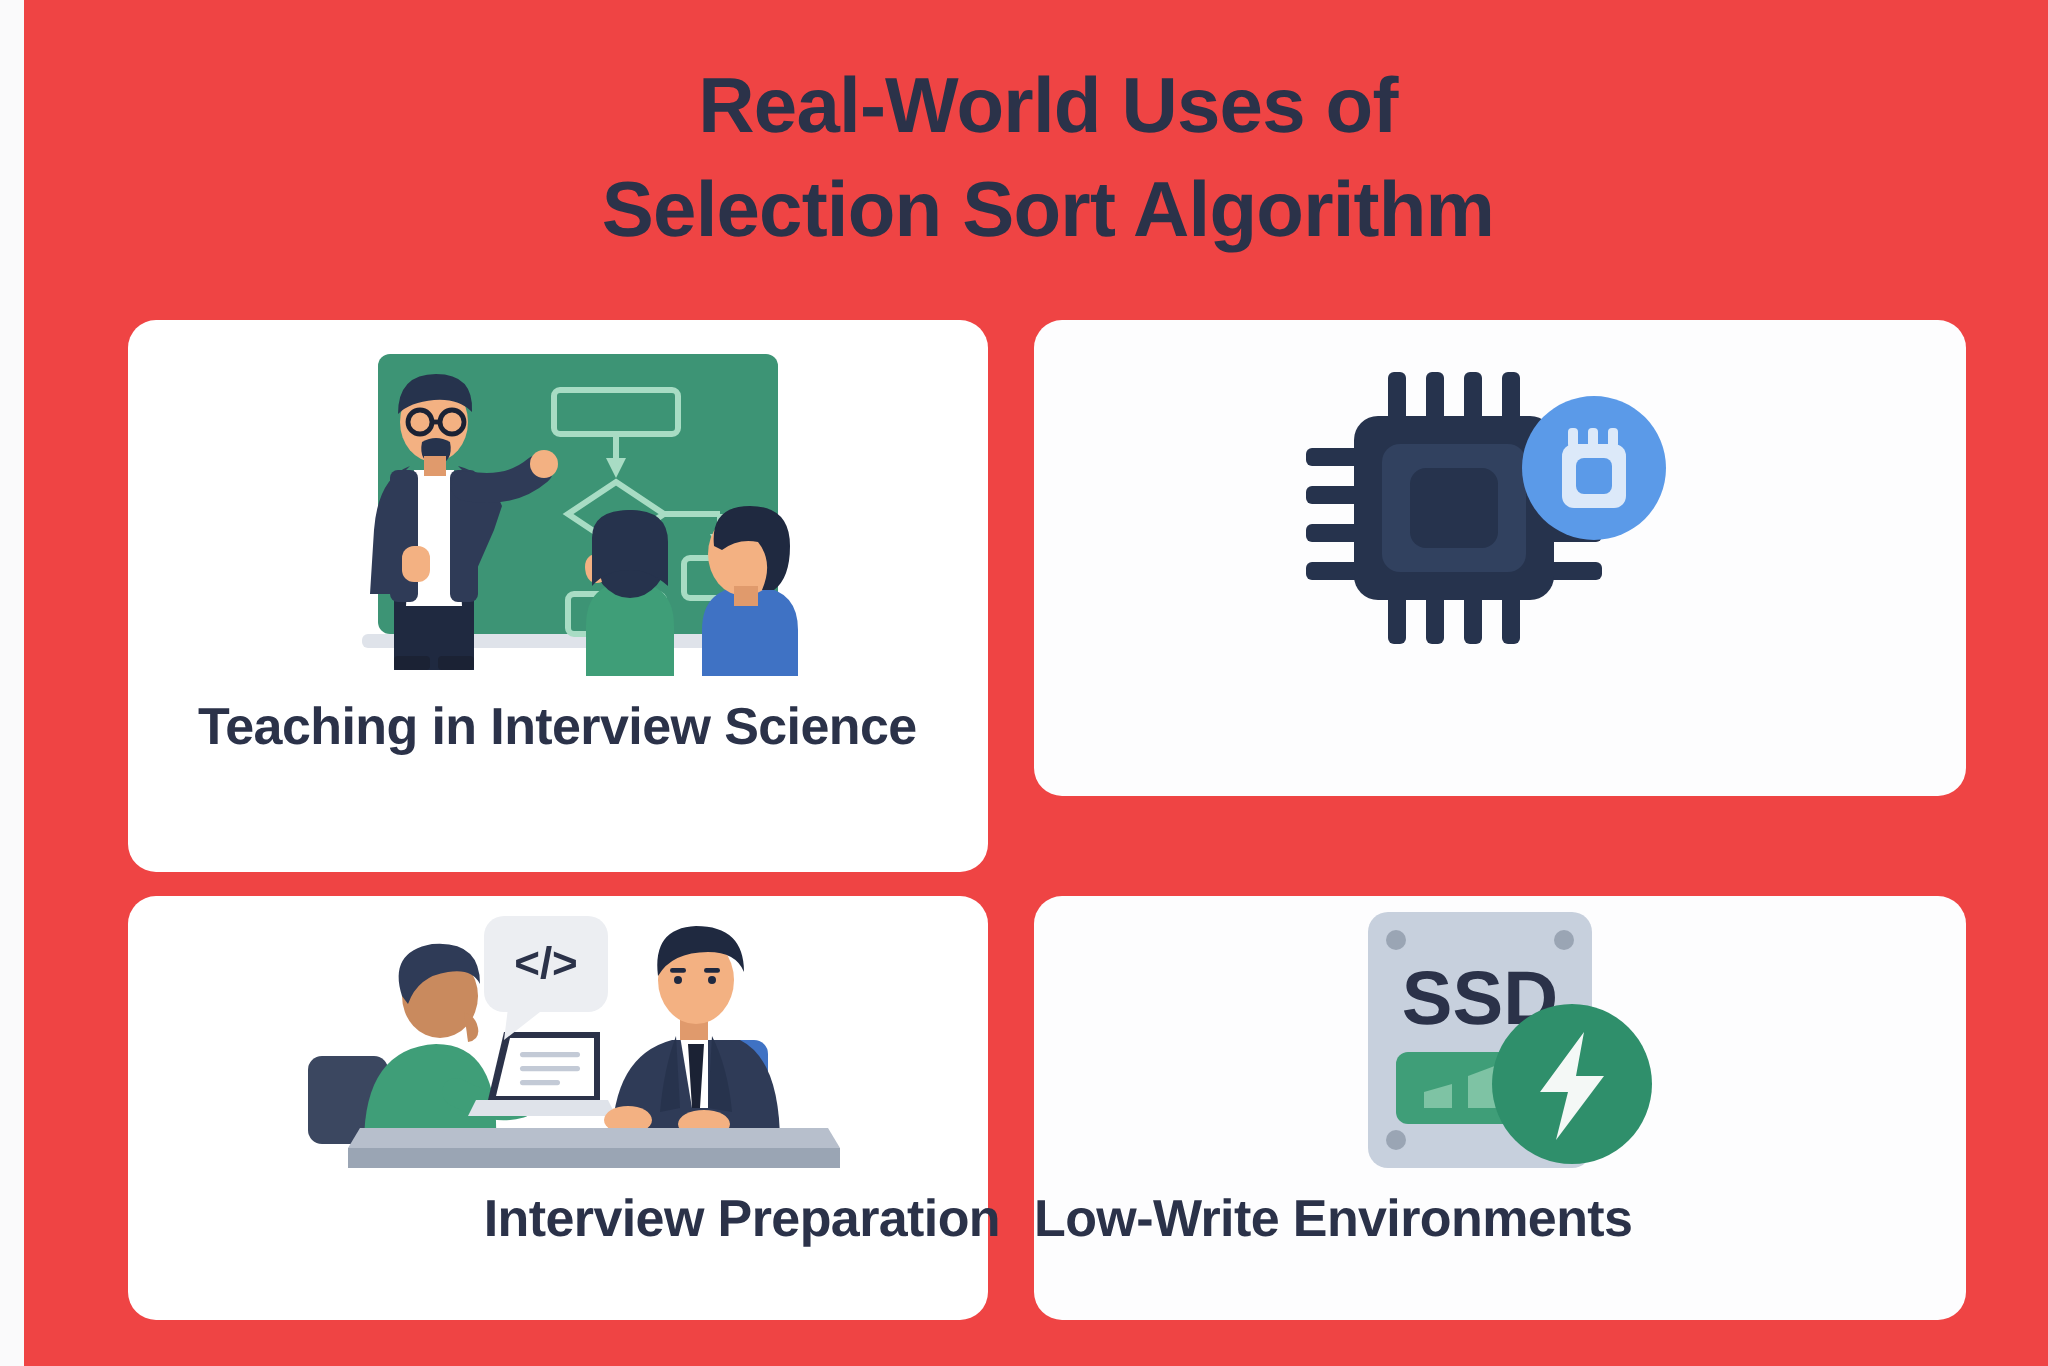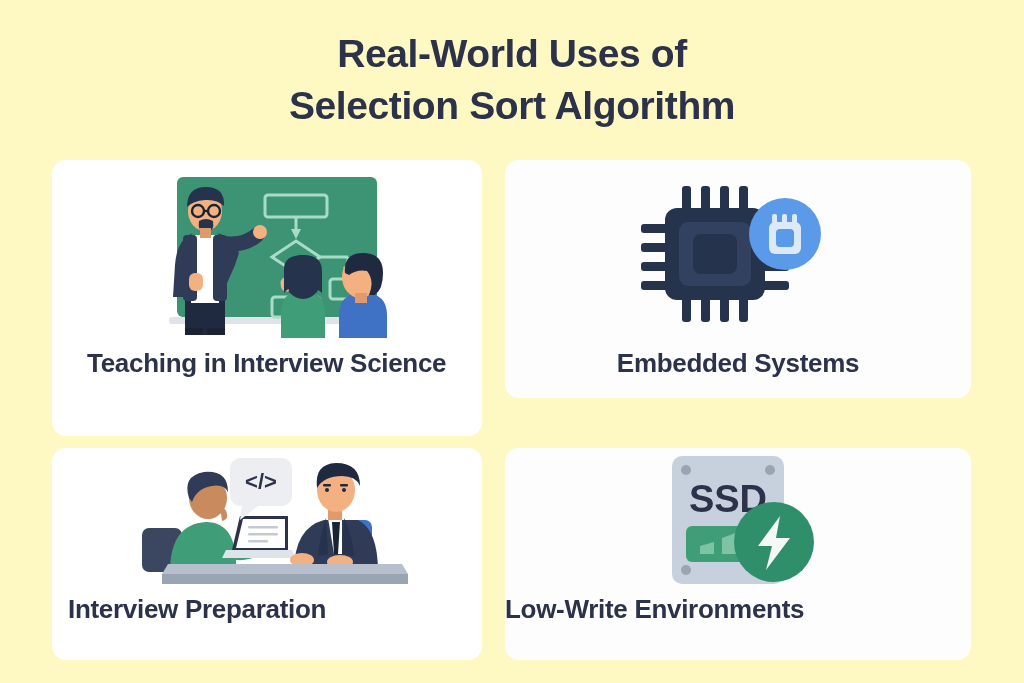--- a/index.html
+++ b/index.html
@@ -12,21 +12,22 @@
     height: 683px;
     background: #fafafb;
     font-family: "Liberation Sans", sans-serif;
     overflow: hidden;
     position: relative;
   }
 
   .page {
     position: absolute;
     inset: 0;
-    background: #fef9c3;
+    background: #ef4444;
+    margin-left: 12px;
   }
 
   
   .title-block {
     position: absolute;
     left: 0;
     top: 28px;
     width: 1024px;
     text-align: center;
   }
@@ -69,21 +70,21 @@
   .card-label {
     position: absolute;
     color: #2b3249;
     font-size: 26px;
     font-weight: bold;
     letter-spacing: -0.3px;
     line-height: 36px;
   }
   .card.c1 .card-label { left: 35px; top: 185px; width: 380px; text-align: left; }
   .card.c2 .card-label { left: 0;    top: 185px; width: 466px; text-align: center; }
-  .card.c3 .card-label { left: 16px; top: 143px; width: 400px; text-align: left; }
+  .card.c3 .card-label { left: 36px; top: 143px; width: 400px; text-align: right; }
   .card.c4 .card-label { left: 0;    top: 143px; width: 466px; text-align: left; }
 
   .card.c1 .art { top: 8px;  height: 170px; }
   .card.c2 .art { top: 8px;  height: 170px; }
   .card.c3 .art { top: 2px;  height: 140px; }
   .card.c4 .art { top: 2px;  height: 140px; }
 
   svg { display: block; overflow: visible; }
 </style>
 </head>
@@ -204,21 +205,20 @@
           <circle cx="152" cy="56" r="36" fill="#5b9ae8"></circle>
           <g fill="#dce9f9">
             <rect x="136" y="44" width="32" height="32" rx="6"></rect>
             <rect x="139" y="36" width="5" height="10" rx="2"></rect>
             <rect x="149" y="36" width="5" height="10" rx="2"></rect>
             <rect x="159" y="36" width="5" height="10" rx="2"></rect>
           </g>
           <rect x="143" y="51" width="18" height="18" rx="4" fill="#5b9ae8"></rect>
         </svg>
       </div>
-      <div class="card-label">Embedded Systems</div>
     </div>
 
     <div class="card c3">
       <div class="art">
         <svg width="310" height="140" viewBox="0 0 310 140">
 
           <rect x="30" y="78" width="40" height="44" rx="7" fill="#3b4760"></rect>
 
           <rect x="232" y="70" width="28" height="50" rx="7" fill="#3f72c4"></rect>
 

